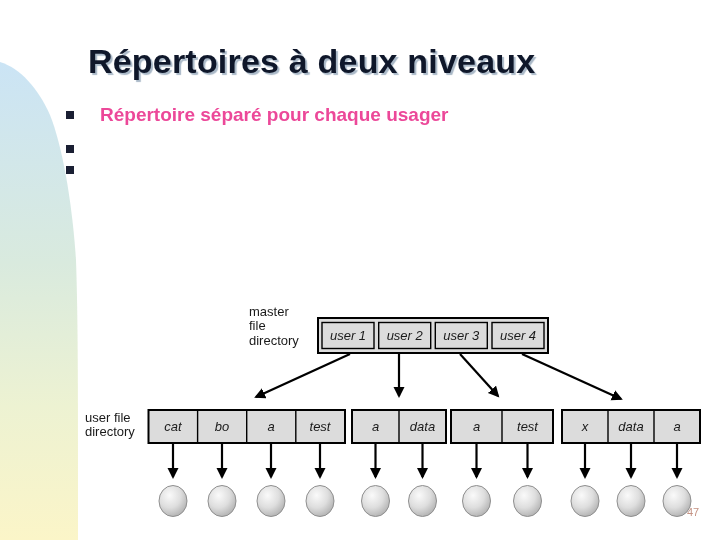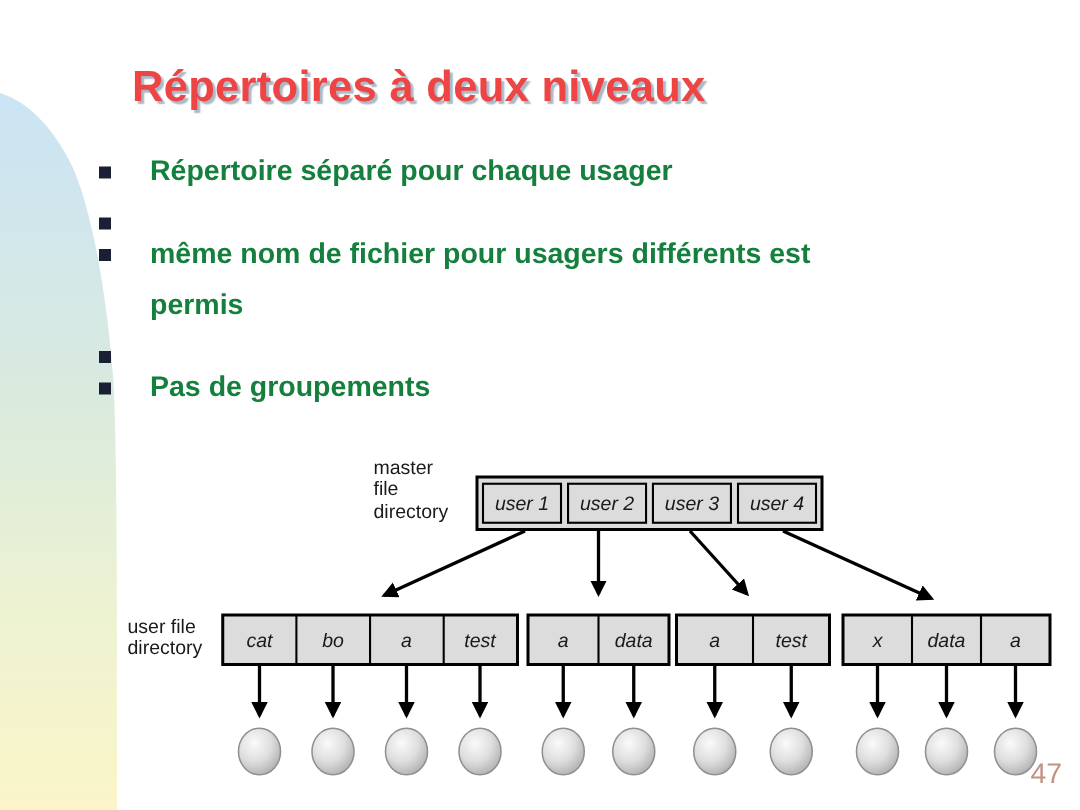--- a/index.html
+++ b/index.html
@@ -15,52 +15,52 @@
     position: absolute;
     left: 0; top: 0;
     width: 720px; height: 540px;
   }
   .band-svg { z-index: 0; }
   .diagram-svg { z-index: 2; }
   .page-title {
     position: absolute;
     left: 88px; top: 42px;
     z-index: 1;
-    font-size: 29px;
+    font-size: 34px;
     font-weight: bold;
     letter-spacing: 0.2px;
-    color: #ef4444;
+    color: #0f172a;
     text-shadow: 2px 2px 1px #a9b8c7;
     white-space: nowrap;
   }
   .bullet-list {
     position: absolute;
     left: 66px; top: 98px;
     z-index: 1;
     width: 580px;
   }
   .bullet-item { display: flex; align-items: flex-start; }
   .bullet-square {
     flex: none;
     width: 8px; height: 8px;
     margin: 13px 26px 0 0;
     background: #1a1f33;
   }
   .bullet-text {
     font-size: 19px;
     font-weight: bold;
     line-height: 34px;
-    color: #15803d;
+    color: #ec4899;
     max-width: 505px;
   }
   .page-number {
     position: absolute;
     left: 687px; top: 506px;
     z-index: 3;
-    font-size: 19px;
+    font-size: 11px;
     color: #c49384;
   }
   .diag-label { font-size: 13px; fill: #1a1a1a; }
   .cell-label { font-size: 13px; font-style: italic; fill: #1a1a1a; text-anchor: middle; }
   .box-outer { fill: #dcdcdc; stroke: #000000; stroke-width: 2; }
   .box-cell  { fill: #dcdcdc; stroke: #000000; stroke-width: 1.4; }
   .divider   { stroke: #000000; stroke-width: 1.4; }
   .arrow     { stroke: #000000; stroke-width: 2.2; fill: none; }
   .sphere    { fill: url(#sphereGrad); stroke: #8f8f8f; stroke-width: 1; }
 </style>
@@ -91,28 +91,20 @@
   <div class="bullet-list">
     <div class="bullet-item">
       <span class="bullet-square"></span>
       <span class="bullet-text">Répertoire séparé pour chaque usager</span>
     </div>
     <div class="bullet-item">
       <span class="bullet-square"></span>
     </div>
     <div class="bullet-item">
       <span class="bullet-square"></span>
-      <span class="bullet-text">même nom de fichier pour usagers différents est permis</span>
-    </div>
-    <div class="bullet-item">
-      <span class="bullet-square"></span>
-    </div>
-    <div class="bullet-item">
-      <span class="bullet-square"></span>
-      <span class="bullet-text">Pas de groupements</span>
     </div>
   </div>
 
   <svg class="diagram-svg" viewBox="0 0 720 540">
     <defs>
       <marker id="arw" markerUnits="userSpaceOnUse" markerWidth="14" markerHeight="14" refX="9" refY="5.5" orient="auto">
         <path d="M0,0 L11,5.5 L0,11 Z" fill="#000000"></path>
       </marker>
     </defs>
 

